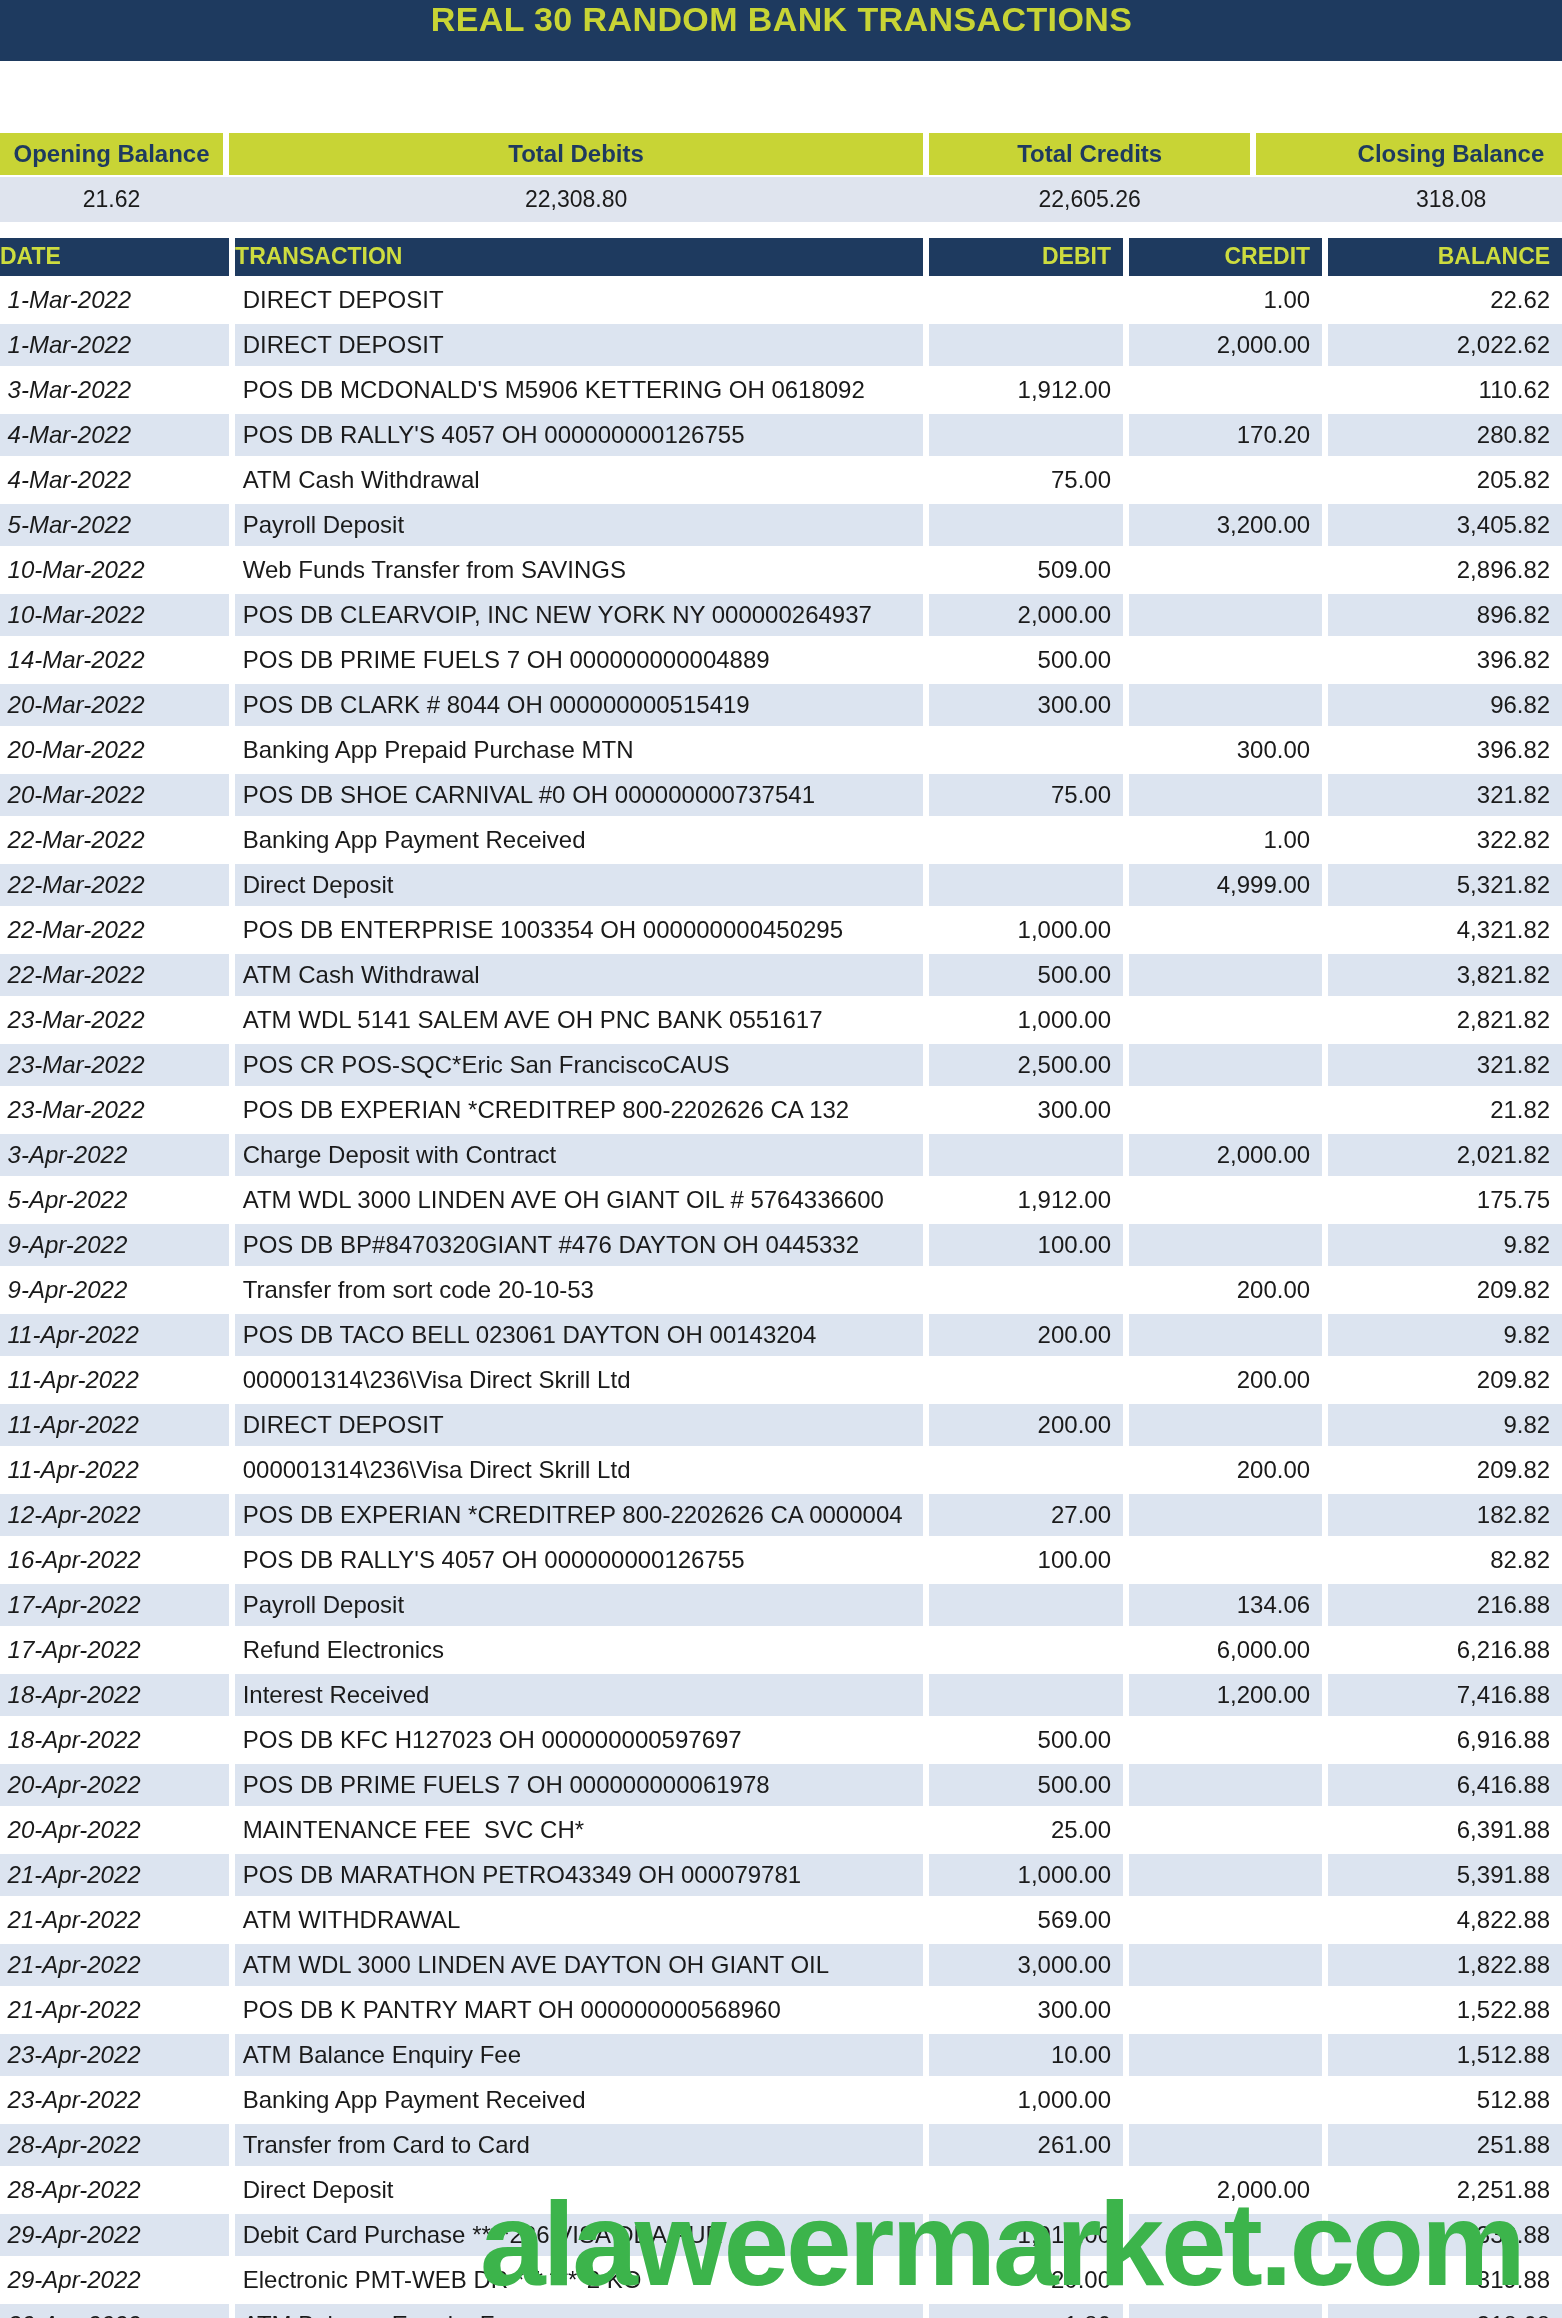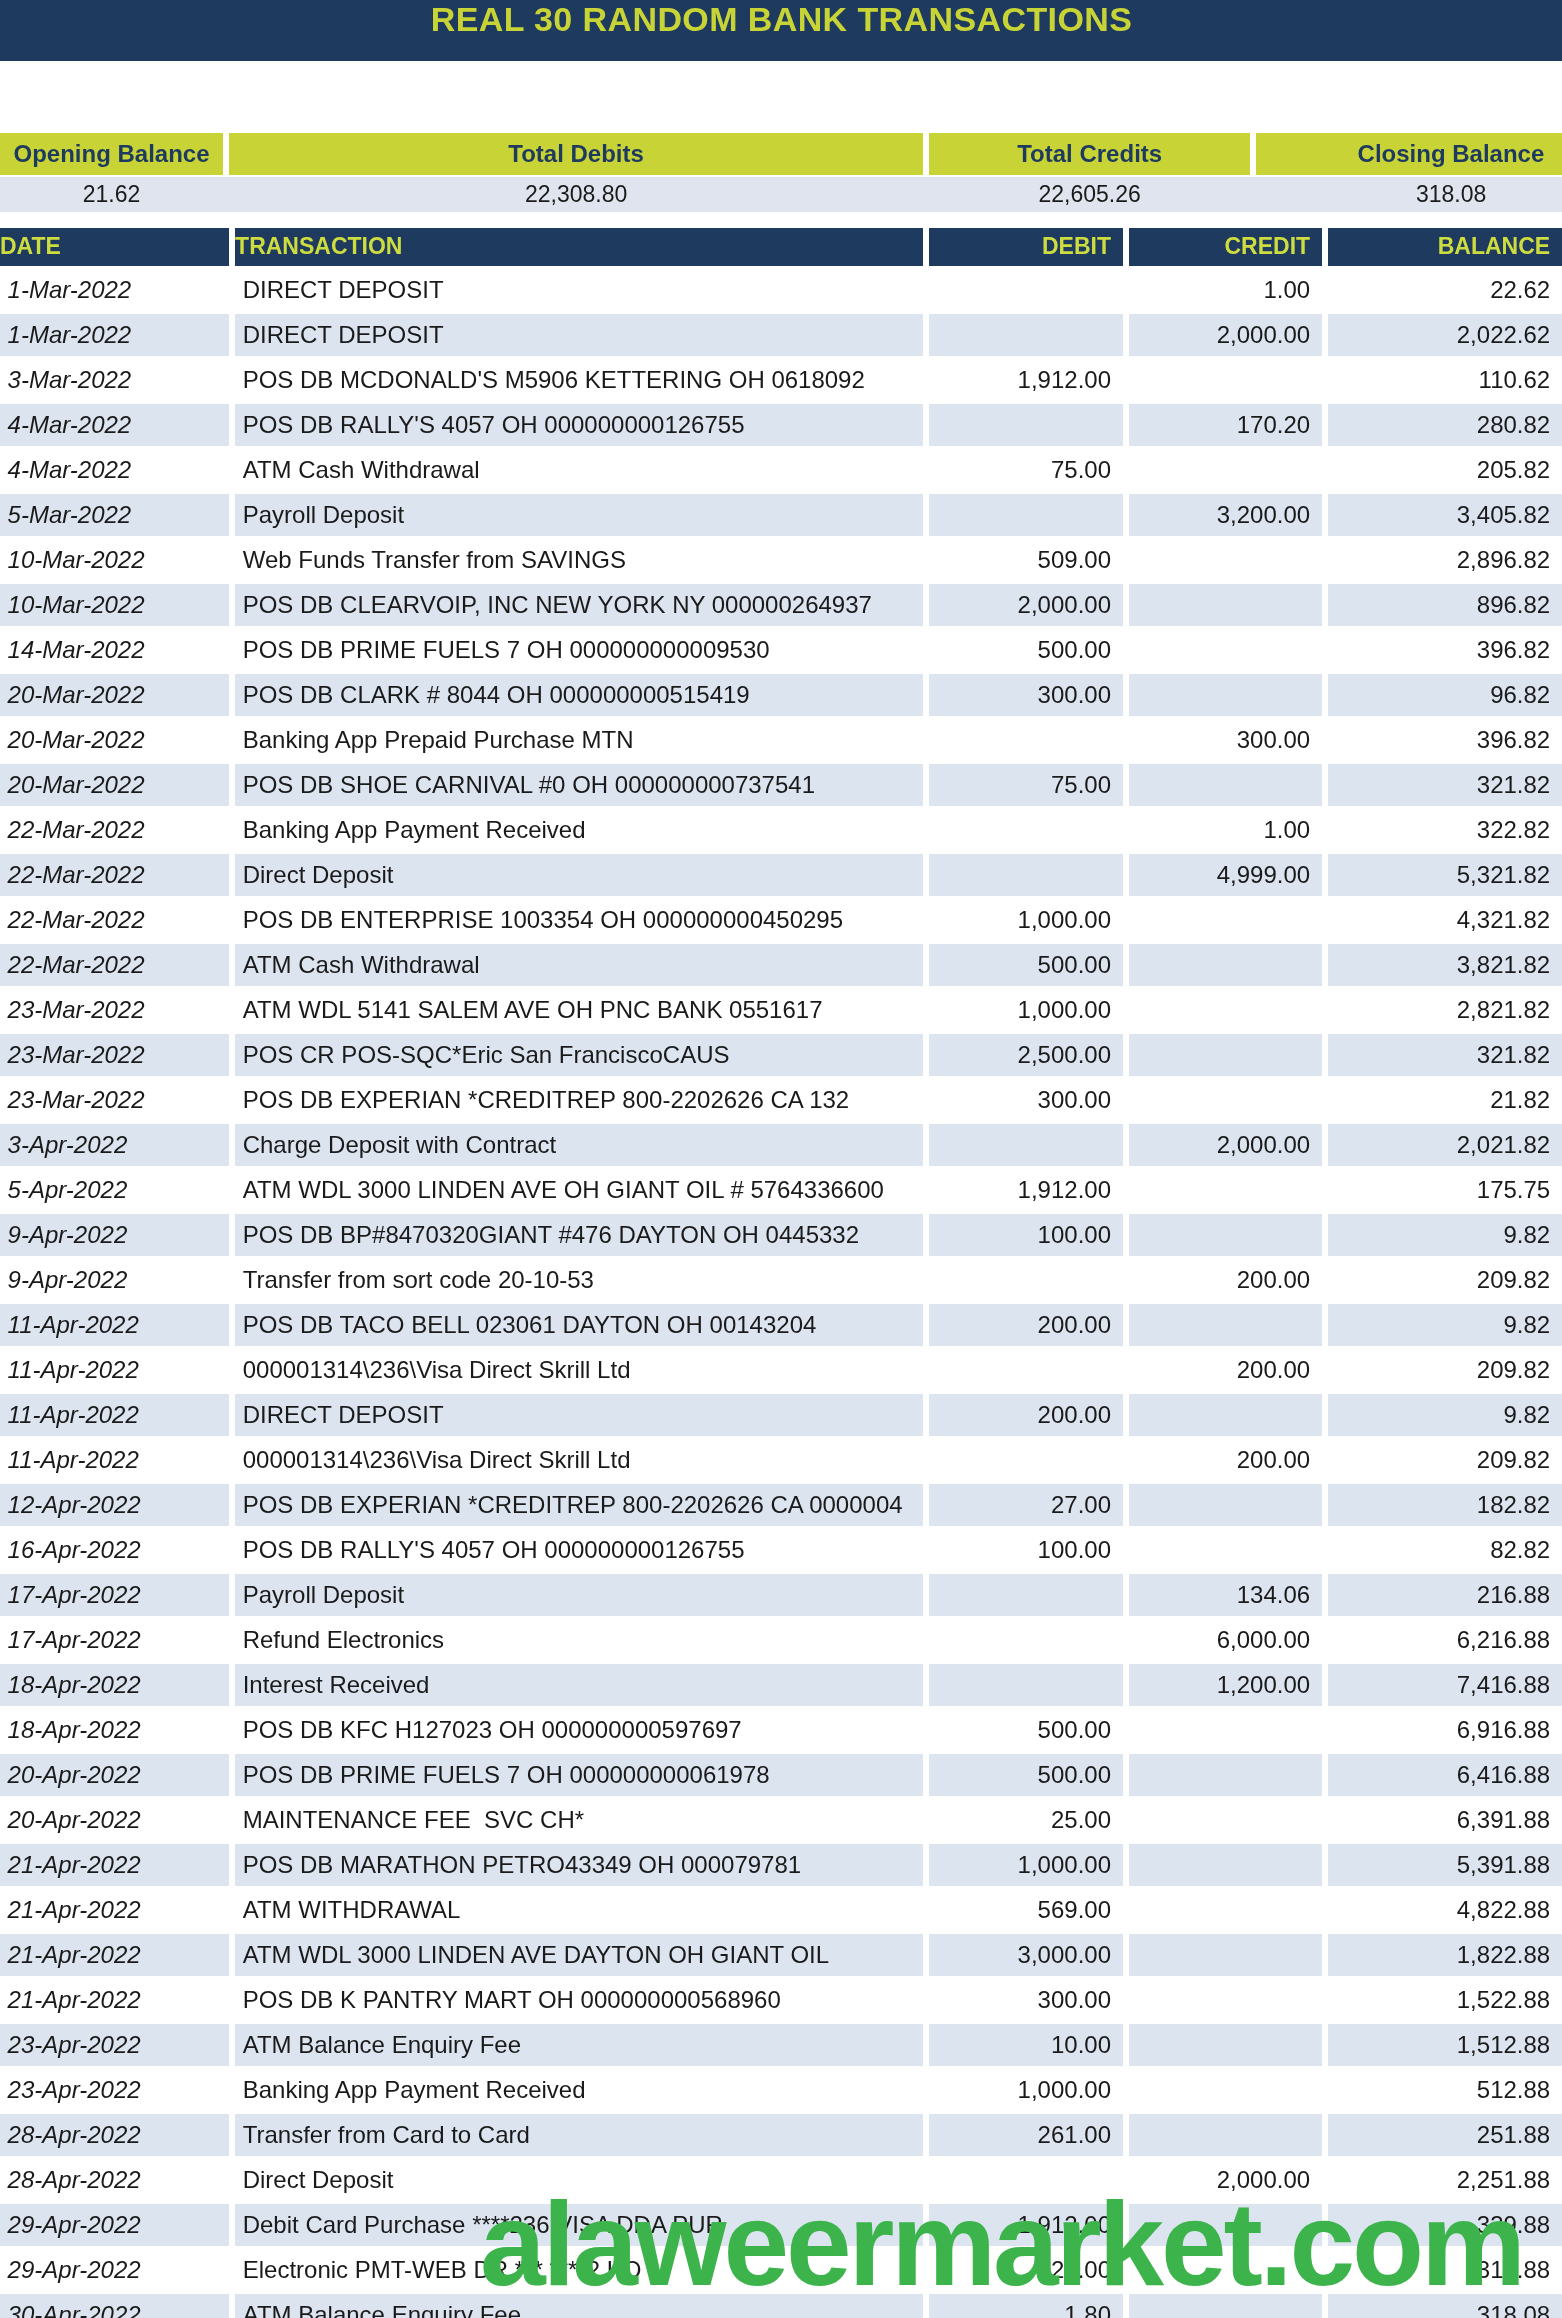--- a/index.html
+++ b/index.html
@@ -11,21 +11,21 @@
   .titlebar{height:61px;background:var(--navy);display:flex;justify-content:center;}
   .titlebar .t{color:var(--green);font-size:34px;font-weight:bold;letter-spacing:0.4px;}
   .spacer-a{height:40px;}
   
   .sumgrid{display:grid;grid-template-columns:223px 694px 321px 306px;column-gap:6.1px;}
   .sumhead{height:42px;margin-top:32px;}
   .sumhead .cell{background:var(--green);color:var(--navy);font-weight:bold;font-size:24px;
     display:flex;align-items:center;justify-content:center;}
   .sumhead .cell.right{justify-content:flex-end;padding-right:18px;}
   .spacer-b{height:2.3px;}
-  .sumvals{height:35px;background:var(--valbg);}
+  .sumvals{height:45px;background:var(--valbg);}
   .sumvals .cell{font-size:23px;display:flex;align-items:center;justify-content:center;}
   .sumvals .cell.closing{justify-content:flex-end;padding-right:76px;}
   .spacer-c{height:15.3px;}
   
   .tgrid{display:grid;grid-template-columns:229px 688px 194px 193px 234px;column-gap:6.1px;}
   .thead{height:38px;}
   .thead .cell{background:var(--navy);color:var(--green2);font-weight:bold;font-size:23px;
     display:flex;align-items:center;}
   .thead .cell.num{justify-content:flex-end;padding-right:12.2px;box-sizing:border-box;}
   .thead .cell.txt{padding-left:0;box-sizing:border-box;}
@@ -133,21 +133,21 @@
       </div>
       <div class="tgrid trow alt">
         <div class="cell date">10-Mar-2022</div>
         <div class="cell txn">POS DB CLEARVOIP, INC NEW YORK NY 000000264937</div>
         <div class="cell num">2,000.00</div>
         <div class="cell num"></div>
         <div class="cell num">896.82</div>
       </div>
       <div class="tgrid trow">
         <div class="cell date">14-Mar-2022</div>
-        <div class="cell txn">POS DB PRIME FUELS 7 OH 000000000009530</div>
+        <div class="cell txn">POS DB PRIME FUELS 7 OH 000000000004889</div>
         <div class="cell num">500.00</div>
         <div class="cell num"></div>
         <div class="cell num">396.82</div>
       </div>
       <div class="tgrid trow alt">
         <div class="cell date">20-Mar-2022</div>
         <div class="cell txn">POS DB CLARK # 8044 OH 000000000515419</div>
         <div class="cell num">300.00</div>
         <div class="cell num"></div>
         <div class="cell num">96.82</div>

